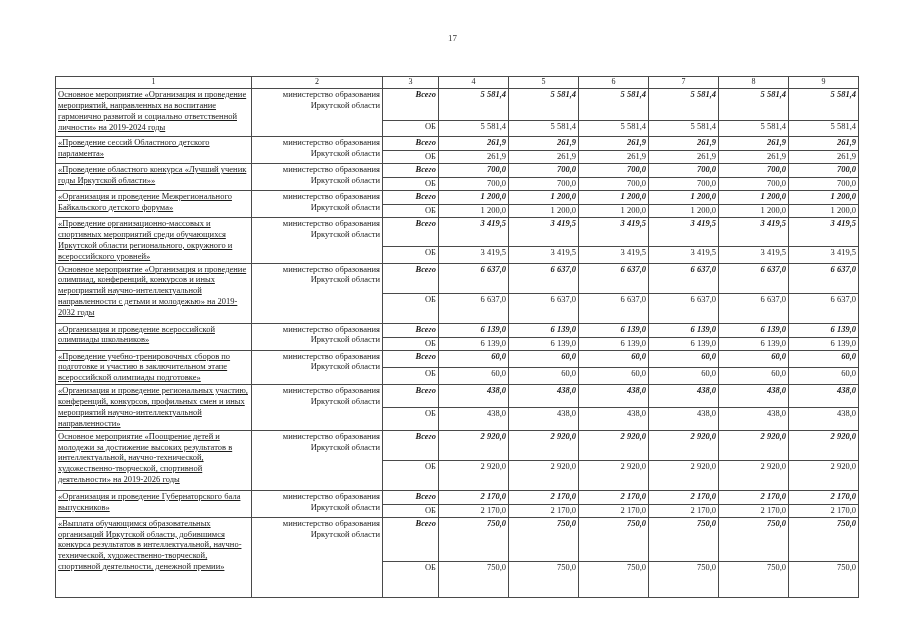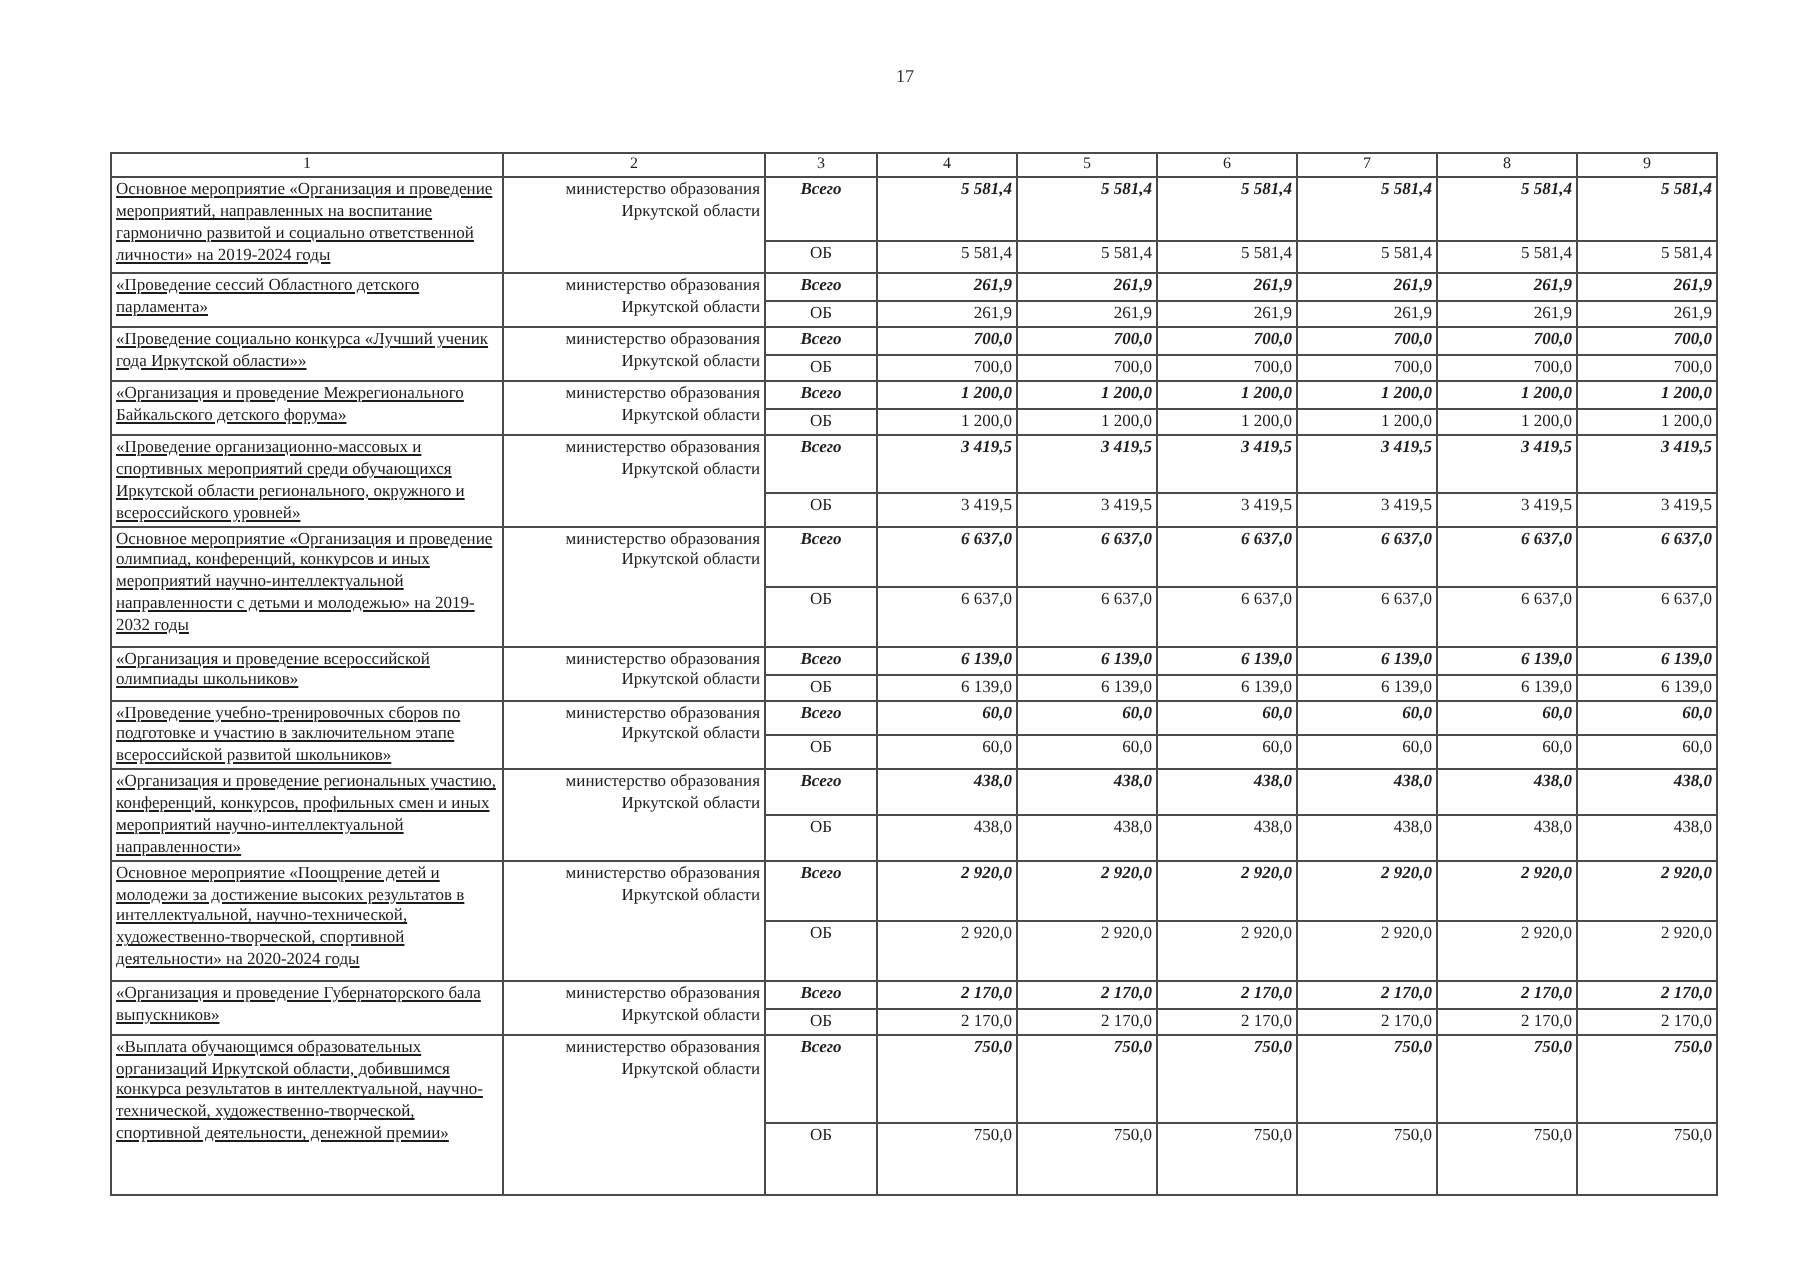--- a/index.html
+++ b/index.html
@@ -33,21 +33,21 @@
   }
   tr.hdr td {
     text-align: center;
     font-size: 8px;
     padding: 0 1px;
     height: 11px;
     vertical-align: middle;
   }
   td.name { text-align: left; text-decoration: underline; }
   td.exec { text-align: right; }
-  td.label { text-align: center; padding-left: 3px; }
+  td.label { text-align: right; padding-left: 3px; }
   td.value {
     text-align: right;
     vertical-align: bottom;
     padding-right: 4px;
   }
   tr.total td.label, tr.total td.value {
     font-weight: bold;
     font-style: italic;
   }
   tr.ob td.label, tr.ob td.value {
@@ -119,21 +119,21 @@
         <tr class="sub ob" style="height: 13px;">
           <td class="label">ОБ</td>
           <td class="value">261,9</td>
           <td class="value">261,9</td>
           <td class="value">261,9</td>
           <td class="value">261,9</td>
           <td class="value">261,9</td>
           <td class="value">261,9</td>
         </tr>
         <tr class="sub total" style="height: 14px;">
-          <td class="name" rowspan="2">«Проведение социально конкурса «Лучший ученик года Иркутской области»»</td>
+          <td class="name" rowspan="2">«Проведение областного конкурса «Лучший ученик годы Иркутской области»»</td>
           <td class="exec" rowspan="2">министерство образования Иркутской области</td>
           <td class="label">Всего</td>
           <td class="value">700,0</td>
           <td class="value">700,0</td>
           <td class="value">700,0</td>
           <td class="value">700,0</td>
           <td class="value">700,0</td>
           <td class="value">700,0</td>
         </tr>
         <tr class="sub ob" style="height: 13px;">
@@ -219,21 +219,21 @@
         <tr class="sub ob" style="height: 13px;">
           <td class="label">ОБ</td>
           <td class="value">6 139,0</td>
           <td class="value">6 139,0</td>
           <td class="value">6 139,0</td>
           <td class="value">6 139,0</td>
           <td class="value">6 139,0</td>
           <td class="value">6 139,0</td>
         </tr>
         <tr class="sub total" style="height: 14px;">
-          <td class="name" rowspan="2">«Проведение учебно-тренировочных сборов по подготовке и участию в заключительном этапе всероссийской развитой школьников»</td>
+          <td class="name" rowspan="2">«Проведение учебно-тренировочных сборов по подготовке и участию в заключительном этапе всероссийской олимпиады подготовке»</td>
           <td class="exec" rowspan="2">министерство образования Иркутской области</td>
           <td class="label">Всего</td>
           <td class="value">60,0</td>
           <td class="value">60,0</td>
           <td class="value">60,0</td>
           <td class="value">60,0</td>
           <td class="value">60,0</td>
           <td class="value">60,0</td>
         </tr>
         <tr class="sub ob" style="height: 13px;">
@@ -259,21 +259,21 @@
         <tr class="sub ob" style="height: 22px;">
           <td class="label">ОБ</td>
           <td class="value">438,0</td>
           <td class="value">438,0</td>
           <td class="value">438,0</td>
           <td class="value">438,0</td>
           <td class="value">438,0</td>
           <td class="value">438,0</td>
         </tr>
         <tr class="sub total" style="height: 30px;">
-          <td class="name" rowspan="2">Основное мероприятие «Поощрение детей и молодежи за достижение высоких результатов в интеллектуальной, научно-технической, художественно-творческой, спортивной деятельности» на 2020-2024 годы</td>
+          <td class="name" rowspan="2">Основное мероприятие «Поощрение детей и молодежи за достижение высоких результатов в интеллектуальной, научно-технической, художественно-творческой, спортивной деятельности» на 2019-2026 годы</td>
           <td class="exec" rowspan="2">министерство образования Иркутской области</td>
           <td class="label">Всего</td>
           <td class="value">2 920,0</td>
           <td class="value">2 920,0</td>
           <td class="value">2 920,0</td>
           <td class="value">2 920,0</td>
           <td class="value">2 920,0</td>
           <td class="value">2 920,0</td>
         </tr>
         <tr class="sub ob" style="height: 30px;">

